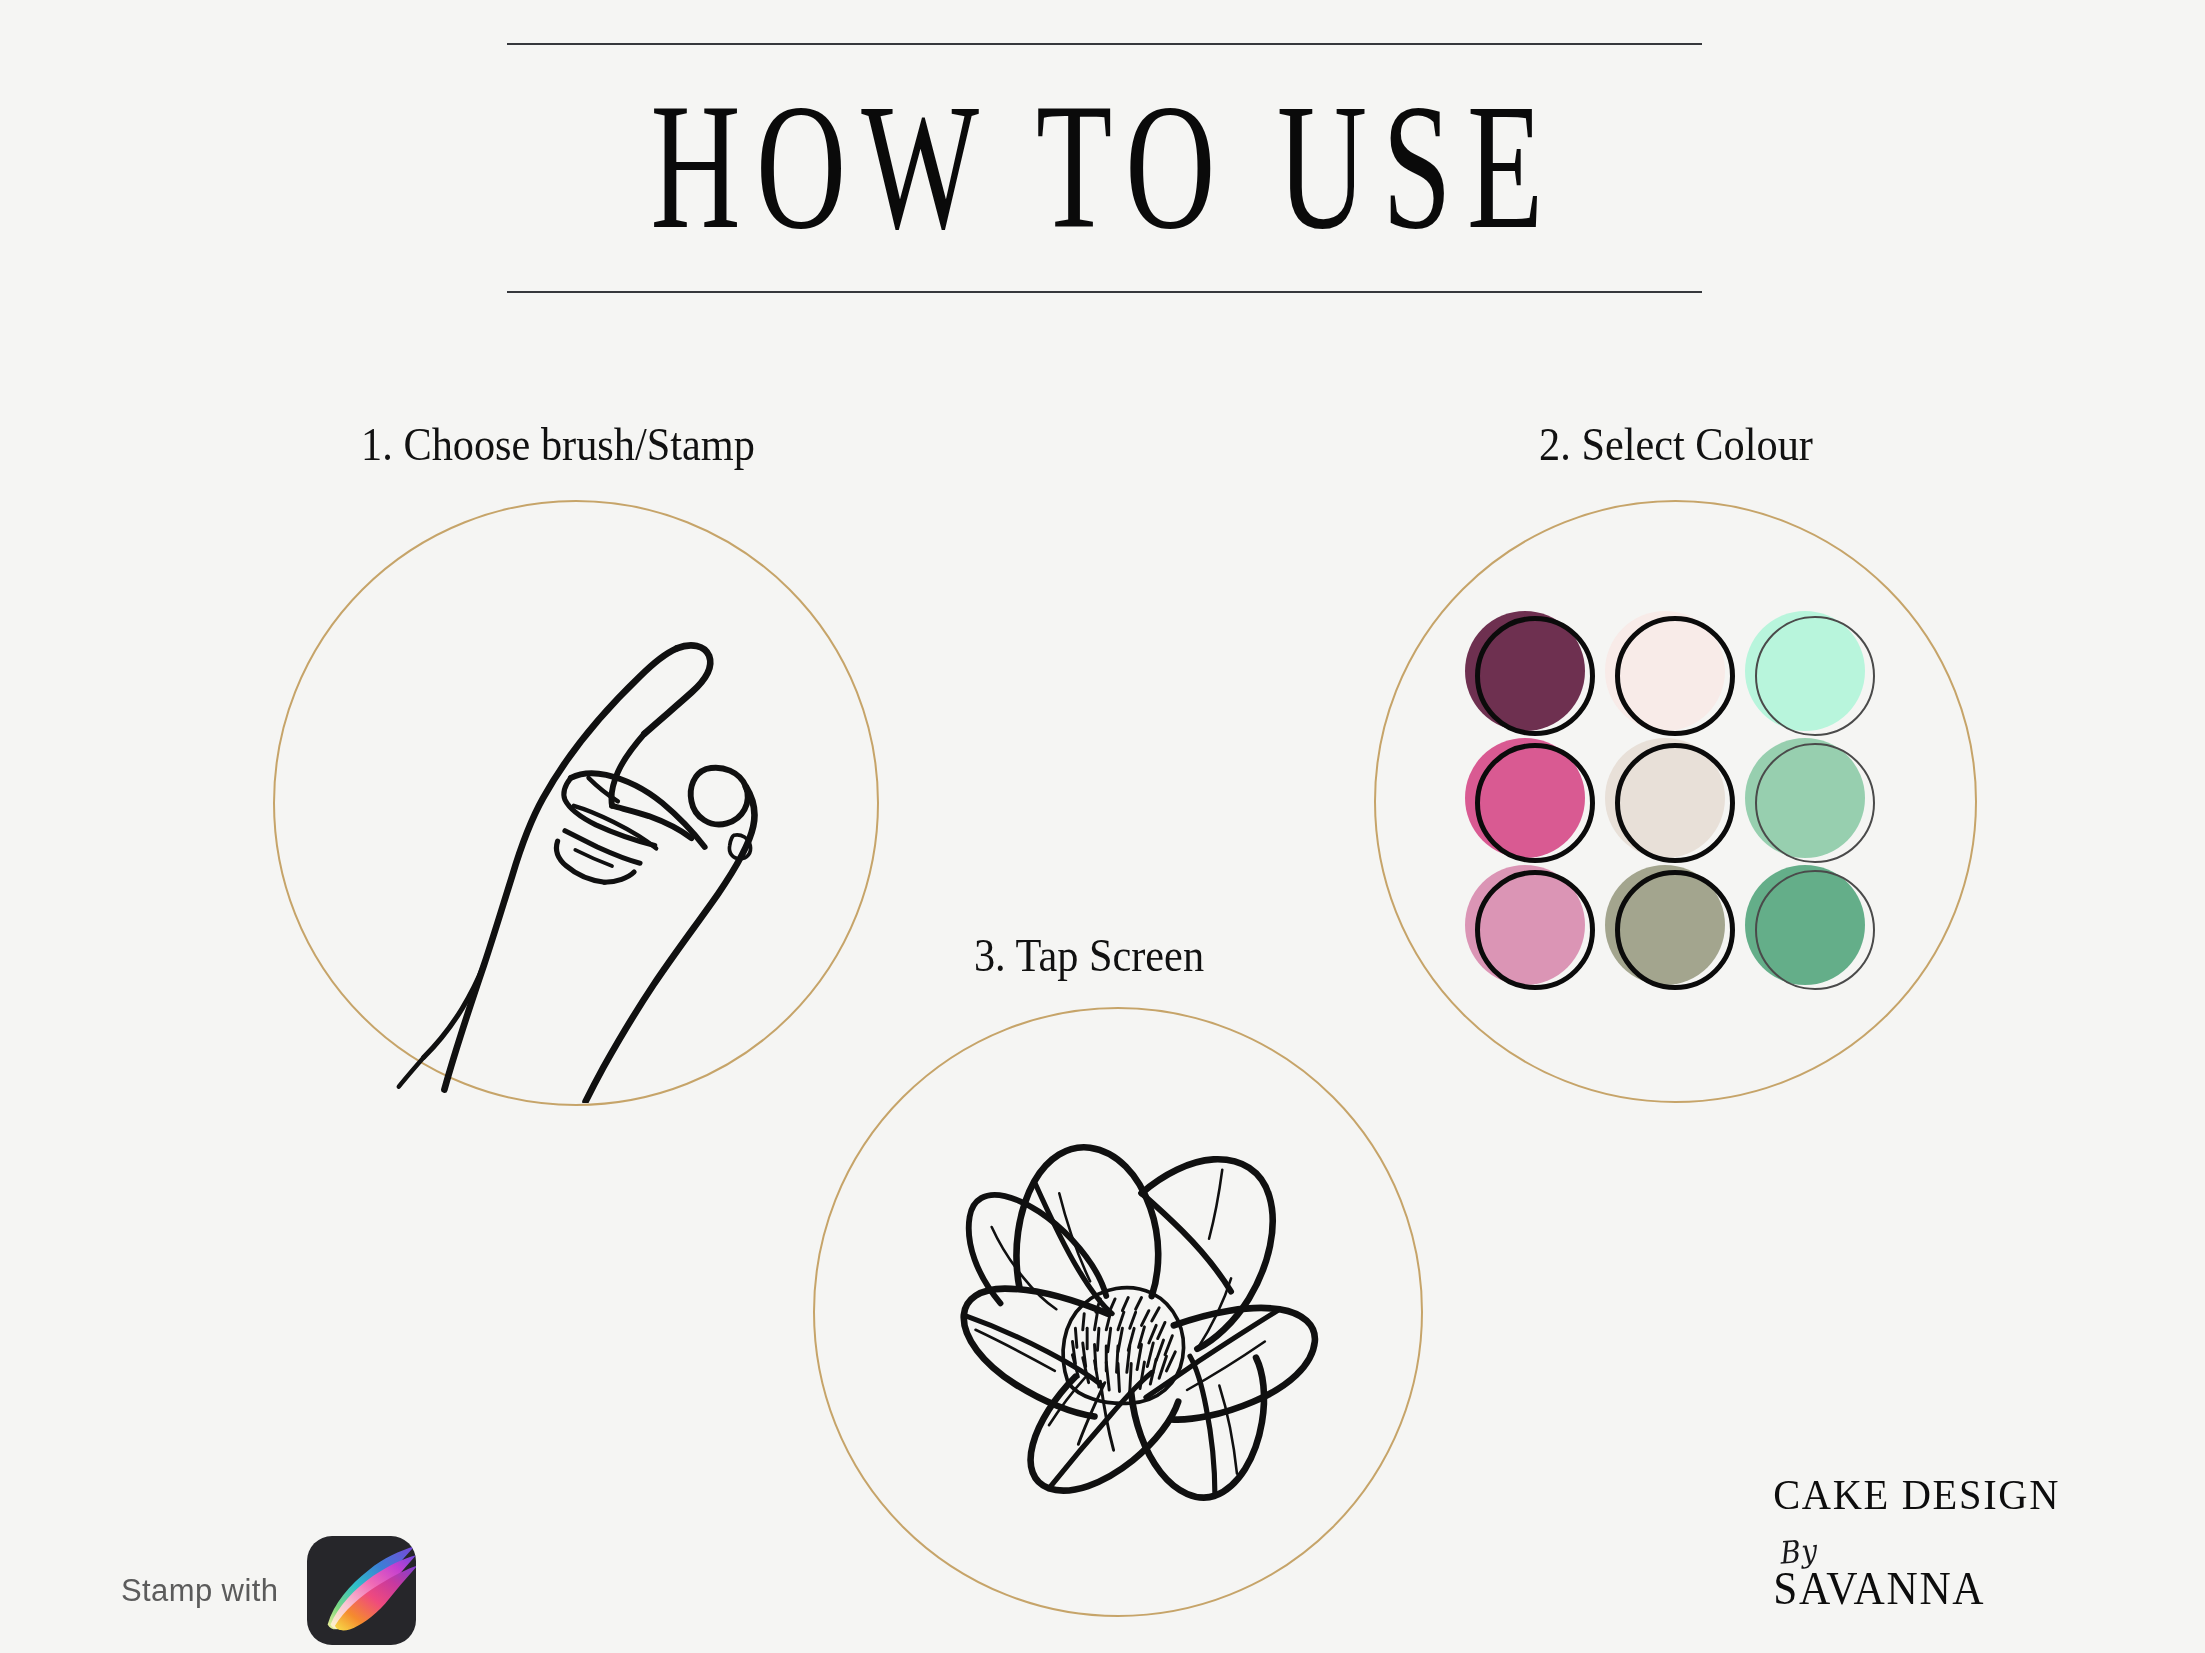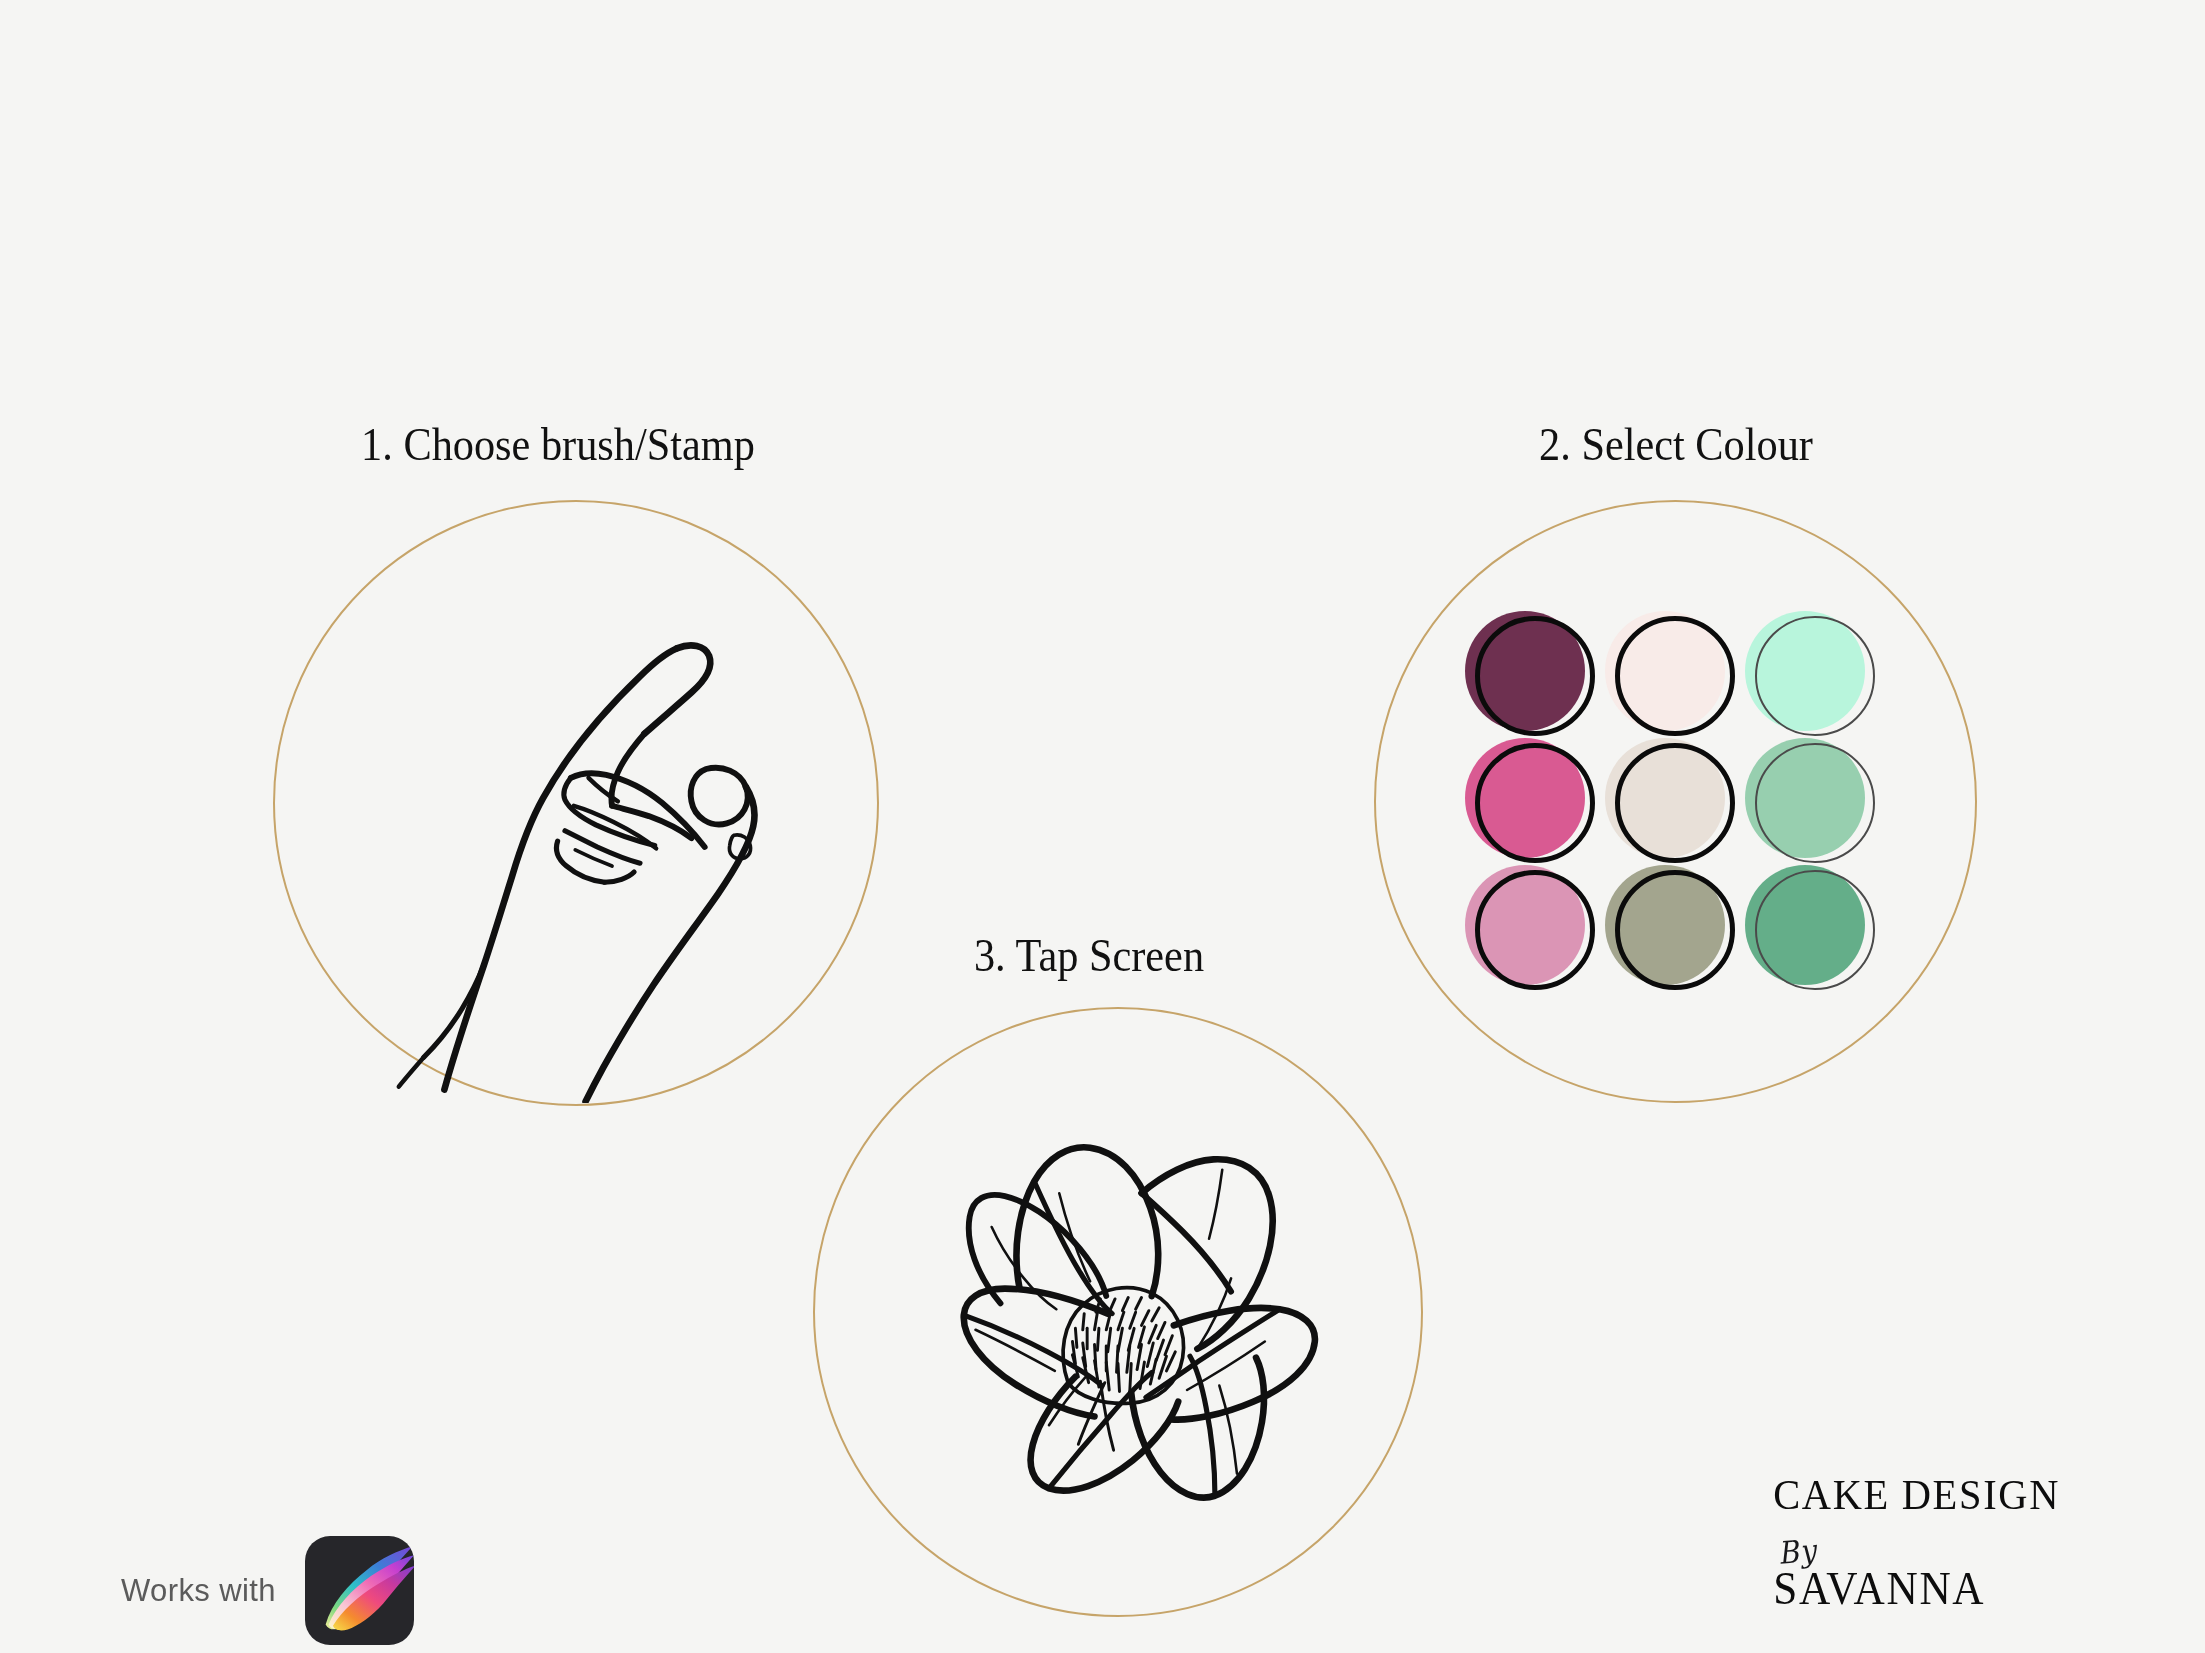--- a/index.html
+++ b/index.html
@@ -205,20 +205,25 @@
     letter-spacing: 1.8px;
     transform: scaleX(0.94);
     transform-origin: center;
   }
 </style>
 </head>
 <body style="background: rgb(245, 245, 243);">
 
 <div class="canvas">
 
+  <div class="header">
+    <div class="rule rule-top" style="background: rgb(54, 56, 60);"></div>
+    <div class="title">HOW TO USE</div>
+    <div class="rule rule-bottom" style="background: rgb(54, 56, 60);"></div>
+  </div>
 
   <div class="step step-1">
     <div class="step-label">1. Choose brush/Stamp</div>
     <div class="circle" style="border-color: rgb(198, 164, 105);"></div>
     <div class="hand-art">
       <svg viewBox="0 0 650 700" width="478" height="515" fill="none" stroke="#101010" stroke-linecap="round" stroke-linejoin="round">
 
         <path d="M146 682 C162 624 182 565 200 512 C214 470 226 430 238 392
                  C250 352 262 318 280 286 C312 228 360 170 412 120
                  C430 102 448 88 462 82" stroke-width="9"></path>
@@ -389,21 +394,21 @@
           <path d="M290 290 L296 272"></path>
             <path d="M308 290 L316 272"></path>
           <path d="M326 288 L334 270"></path>
             <path d="M344 286 L352 270"></path>
         </g>
       </svg>
     </div>
   </div>
 
   <div class="works-with">
-    <div class="works-with-text">Works with</div>
+    <div class="works-with-text">Stamp with</div>
     <div class="procreate-icon">
       <svg viewBox="0 0 148 148" width="109" height="109">
         <defs>
           <linearGradient id="pcA" x1="0" y1="1" x2="1" y2="0">
             <stop offset="0%" stop-color="#f7e04a"></stop>
             <stop offset="22%" stop-color="#f58b2e"></stop>
             <stop offset="48%" stop-color="#ef4a7e"></stop>
             <stop offset="72%" stop-color="#c7399f"></stop>
             <stop offset="100%" stop-color="#7b3fd4"></stop>
           </linearGradient>

